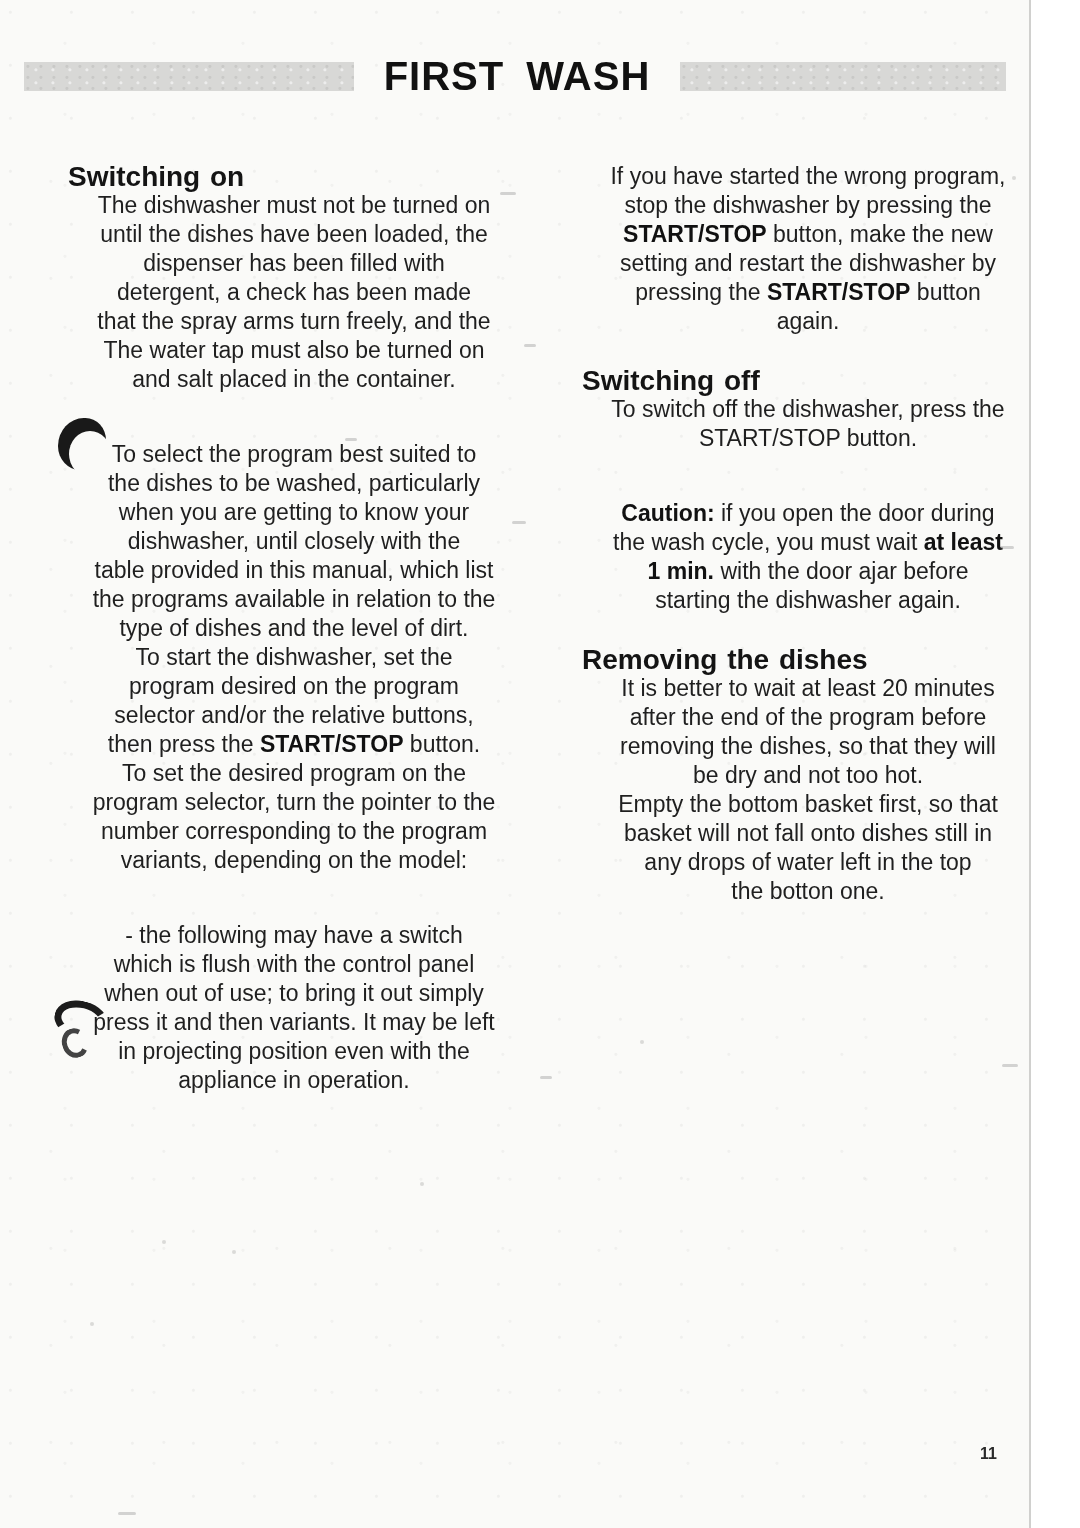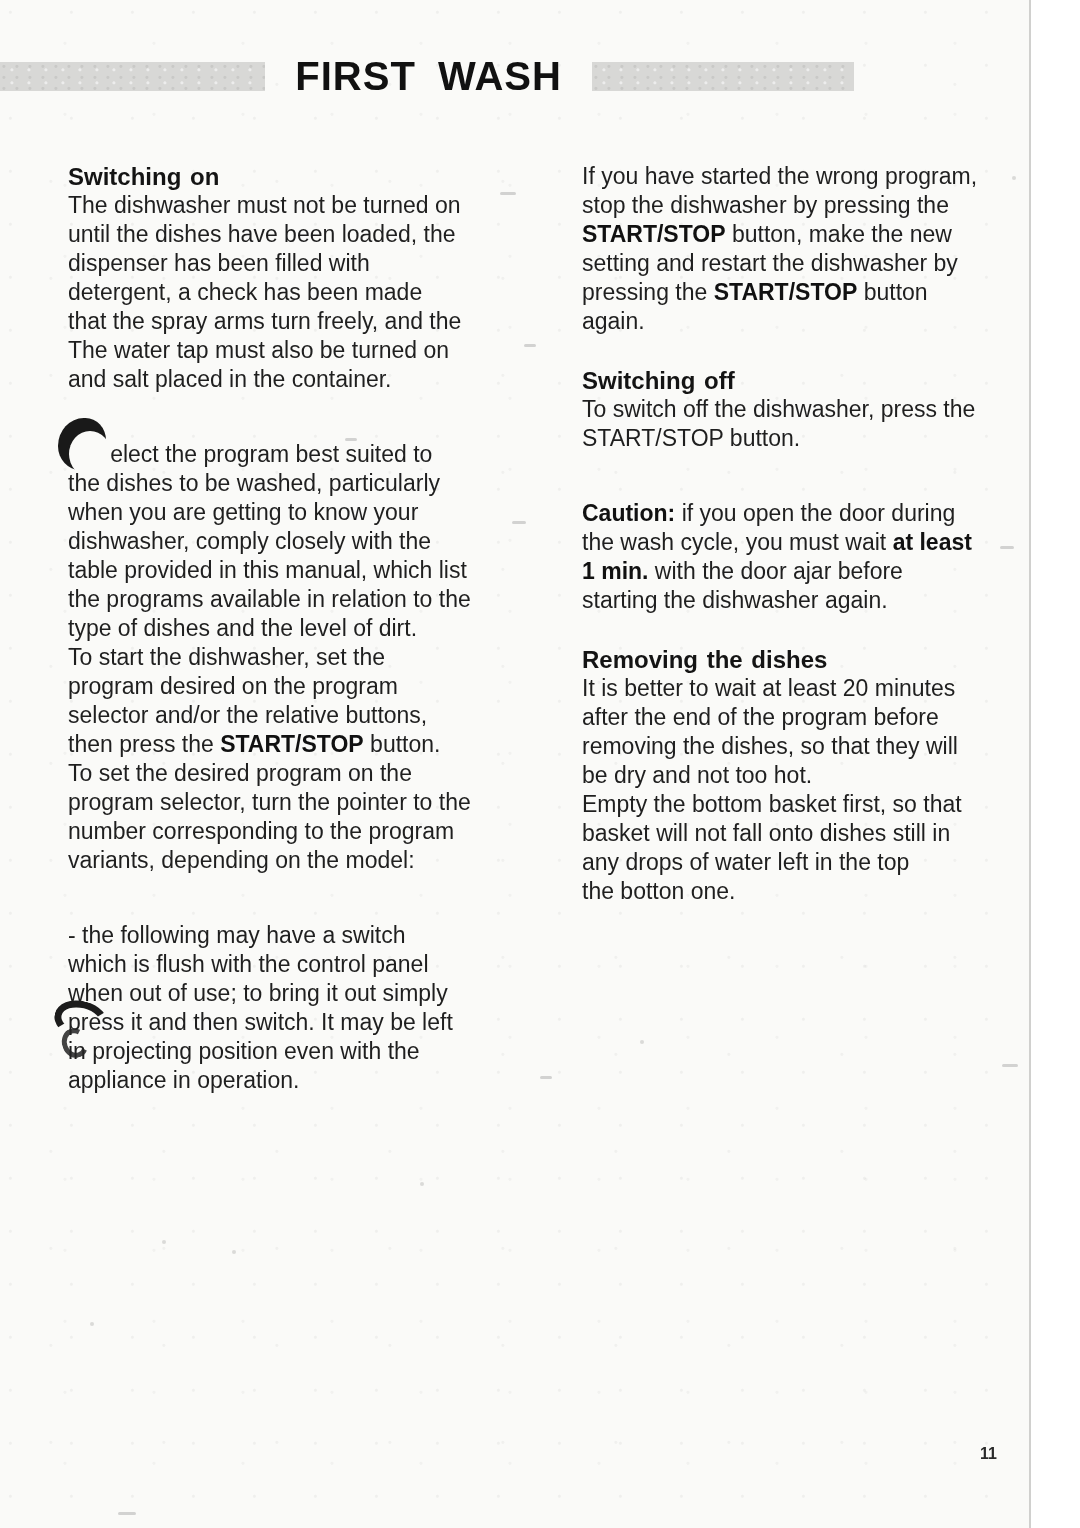--- a/index.html
+++ b/index.html
@@ -9,39 +9,39 @@
   body{margin:0;background:#fff;font-family:"Liberation Sans","DejaVu Sans",sans-serif;}
   .page{
     position:relative;width:1080px;height:1528px;overflow:hidden;color:var(--text);
     background-color:var(--paper);
     background-image:
       radial-gradient(circle at 17% 23%, rgba(60,60,60,.055) 0 1px, transparent 2px),
       radial-gradient(circle at 73% 61%, rgba(60,60,60,.045) 0 1px, transparent 2px),
       radial-gradient(circle at 45% 87%, rgba(60,60,60,.05) 0 1px, transparent 2px);
     background-size:61px 53px, 89px 71px, 113px 97px;
   }
-  .header{position:absolute;left:0;top:62px;width:854px;display:flex;align-items:center;justify-content:center;gap:30px;}
+  .header{position:absolute;left:0;top:62px;width:1030px;display:flex;align-items:center;justify-content:center;gap:30px;}
   .hbar{
     height:29px;background-color:var(--bar);
     background-image:
       radial-gradient(circle at 30% 40%, rgba(0,0,0,.07) 0 1px, transparent 2px),
       radial-gradient(circle at 70% 60%, rgba(255,255,255,.55) 0 1px, transparent 2px);
     background-size:13px 11px, 17px 13px;
   }
   .hbar.left{width:330px;}
   .hbar.right{width:326px;}
   .title{
     font-size:40px;font-weight:bold;letter-spacing:1px;word-spacing:10px;
     color:#111;line-height:29px;white-space:nowrap;
   }
   .col{position:absolute;top:162px;font-size:23px;line-height:29px;}
   .col.left{left:68px;width:452px;}
   .col.right{left:582px;width:452px;}
-  .col p{margin:0;}
-  .col h3{margin:30px 0 0 0;font-size:24px;line-height:29px;font-weight:bold;word-spacing:2px;color:#141414;}
+  .col p{margin:0;text-align:center;}
+  .col h3{margin:30px 0 0 0;font-size:28px;line-height:29px;font-weight:bold;word-spacing:2px;color:#141414;}
   .col > :first-child{margin-top:0;}
   .line{display:block;white-space:nowrap;}
   strong{font-weight:bold;color:#111;}
   .blank{height:46px;}
   .page-number{position:absolute;left:980px;top:1445px;font-size:16px;font-weight:bold;color:#2a2a2a;}
   
   .smudge{position:absolute;pointer-events:none;}
   .smudge-1{left:58px;top:418px;width:48px;height:52px;background:#191919;border-radius:58% 46% 52% 50%;}
   .smudge-1::after{content:"";position:absolute;left:11px;top:13px;width:42px;height:46px;background:var(--paper);border-radius:50%;}
   .smudge-2{left:54px;top:1001px;width:54px;height:38px;border:7px solid #1c1c1c;border-radius:50%;
@@ -76,39 +76,39 @@
         <span class="line"><span>detergent, a check has been made</span></span>
         <span class="line"><span>that the spray arms turn freely, and the</span></span>
         <span class="line"><span>The water tap must also be turned on</span></span>
         <span class="line"><span>and salt placed in the container.</span></span>
       </p>
       <div class="blank"></div>
       <p>
         <span class="line"><span>To select the program best suited to</span></span>
         <span class="line"><span>the dishes to be washed, particularly</span></span>
         <span class="line"><span>when you are getting to know your</span></span>
-        <span class="line"><span>dishwasher, comply closely with the</span></span>
+        <span class="line"><span>dishwasher, until closely with the</span></span>
         <span class="line"><span>table provided in this manual, which list</span></span>
         <span class="line"><span>the programs available in relation to the</span></span>
         <span class="line"><span>type of dishes and the level of dirt.</span></span>
         <span class="line"><span>To start the dishwasher, set the</span></span>
         <span class="line"><span>program desired on the program</span></span>
         <span class="line"><span>selector and/or the relative buttons,</span></span>
         <span class="line"><span>then press the </span><strong>START/STOP</strong><span> button.</span></span>
         <span class="line"><span>To set the desired program on the</span></span>
         <span class="line"><span>program selector, turn the pointer to the</span></span>
         <span class="line"><span>number corresponding to the program</span></span>
         <span class="line"><span>variants, depending on the model:</span></span>
       </p>
       <div class="blank"></div>
       <p>
         <span class="line"><span>- the following may have a switch</span></span>
         <span class="line"><span>which is flush with the control panel</span></span>
         <span class="line"><span>when out of use; to bring it out simply</span></span>
-        <span class="line"><span>press it and then switch. It may be left</span></span>
+        <span class="line"><span>press it and then variants. It may be left</span></span>
         <span class="line"><span>in projecting position even with the</span></span>
         <span class="line"><span>appliance in operation.</span></span>
       </p>
     </div>
   <div class="col right">
       <p>
         <span class="line"><span>If you have started the wrong program,</span></span>
         <span class="line"><span>stop the dishwasher by pressing the</span></span>
         <span class="line"><strong>START/STOP</strong><span> button, make the new</span></span>
         <span class="line"><span>setting and restart the dishwasher by</span></span>

